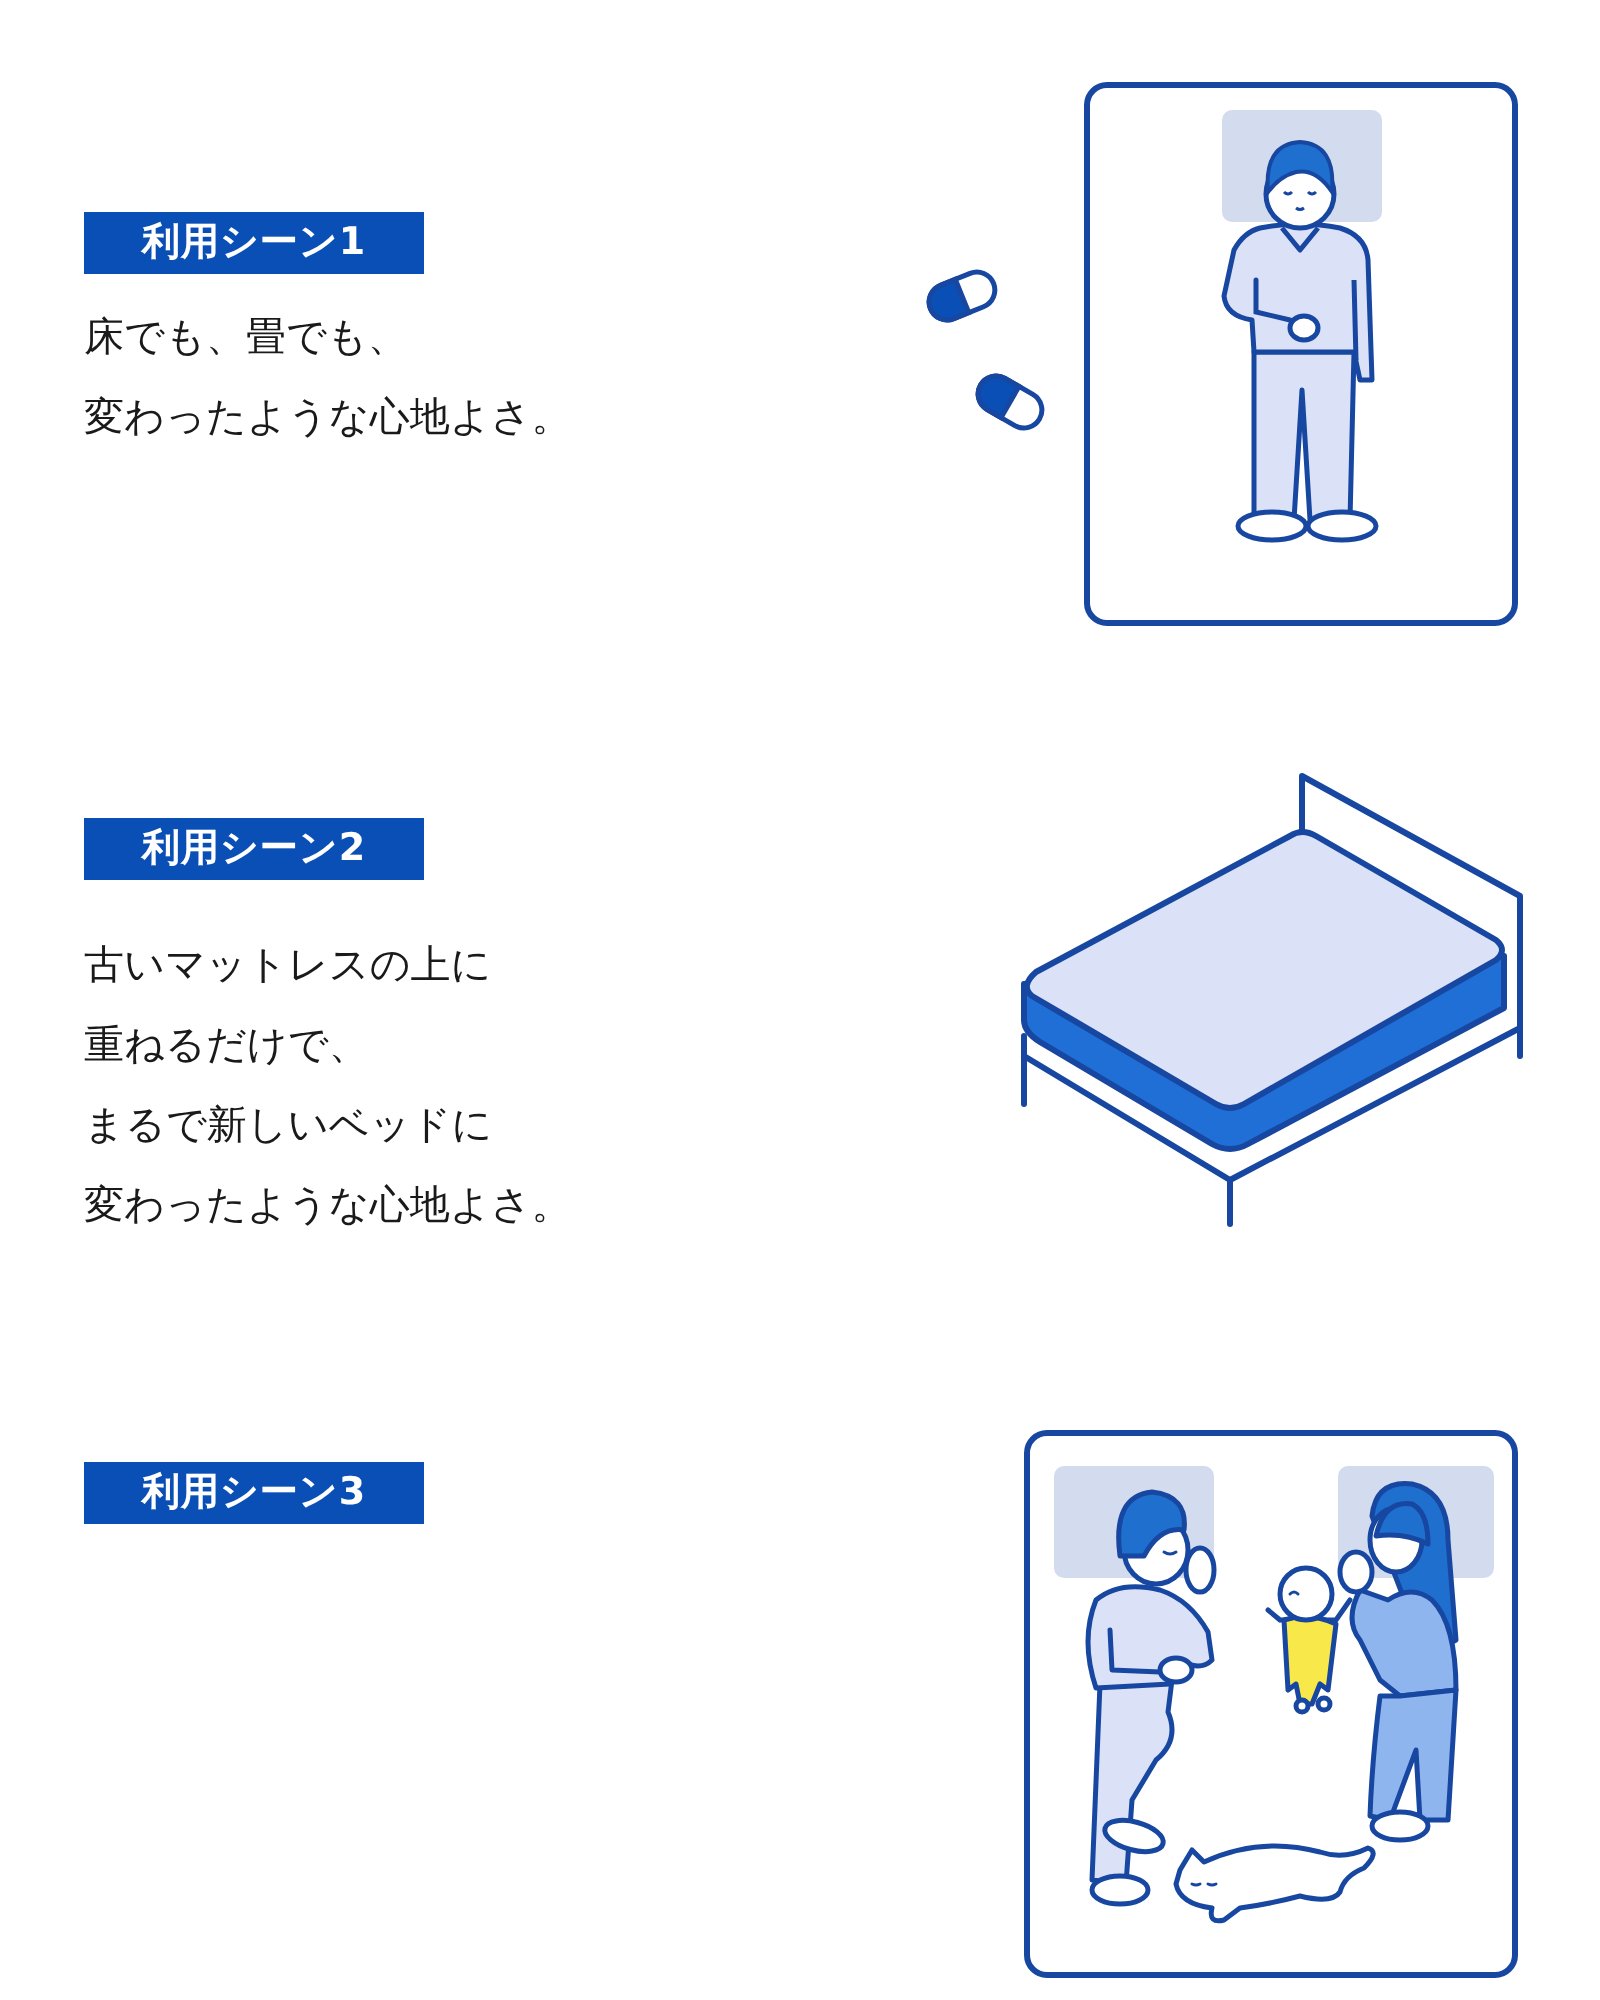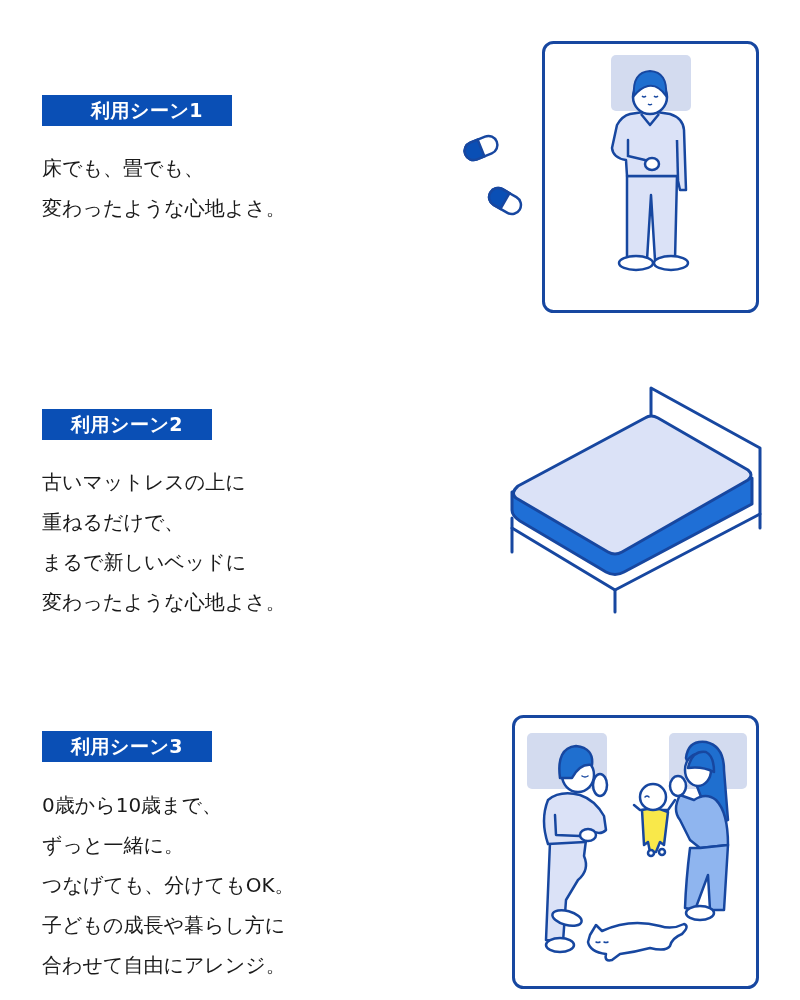--- a/index.html
+++ b/index.html
@@ -10,21 +10,21 @@
            background: #0a4fb5; color: #ffffff; font-weight: bold; font-size: 19px;
            line-height: 31px; text-align: center; letter-spacing: 0.5px; }
   .desc { position: absolute; left: 42px; font-size: 20px; line-height: 40px; margin: 0; }
   .desc span { display: block; white-space: nowrap; }
   svg.illus { position: absolute; left: 0; top: 0; }
 </style>
 </head>
 <body>
 
 <section class="scene" style="top:0;height:340px;">
-  <div class="badge" style="top:95px;padding-left:20px;">利用シーン1</div>
+  <div class="badge" style="top:106px;">利用シーン1</div>
   <p class="desc" style="top:148px;">
     <span>床でも、畳でも、</span>
     <span>変わったような心地よさ。</span>
   </p>
   <svg class="illus" width="800" height="340">
 
     <g transform="translate(481,148) rotate(-22)">
       <rect x="-17" y="-9" width="34" height="18" rx="9" fill="#ffffff" stroke="#1747a0" stroke-width="2.5"></rect>
       <path d="M0,-9 L-8,-9 A9,9 0 0 0 -8,9 L0,9 Z" fill="#0a4fb5" stroke="#1747a0" stroke-width="2.5"></path>
     </g>
@@ -73,27 +73,20 @@
 
       <path d="M512,492 L512,510 Q512,516 520,521 L606,572 Q615,577 624,572 L752,504 L752,478 Z" fill="#1f6fd6"></path>
 
       <path d="M518,486 L645,418 Q651,414 658,418 L748,470 Q754,475 748,480 L622,552 Q615,556 608,552 L516,498 Q510,493 518,486 Z" fill="#dbe2f7"></path>
     </g>
   </svg>
 </section>
 
 <section class="scene" style="top:700px;height:330px;">
   <div class="badge" style="top:31px;">利用シーン3</div>
-  <p class="desc" style="top:85px;">
-    <span>0歳から10歳まで、</span>
-    <span>ずっと一緒に。</span>
-    <span>つなげても、分けてもOK。</span>
-    <span>子どもの成長や暮らし方に</span>
-    <span>合わせて自由にアレンジ。</span>
-  </p>
   <svg class="illus" width="800" height="330">
     <g transform="translate(0,-670)" stroke="#1747a0" stroke-width="2.5" stroke-linejoin="round" stroke-linecap="round">
       <rect x="513.5" y="686.5" width="244" height="271" rx="10" fill="#ffffff" stroke-width="3"></rect>
       <rect x="527" y="703" width="80" height="56" rx="5" fill="#d3dbef" stroke="none"></rect>
       <rect x="669" y="703" width="78" height="56" rx="5" fill="#d3dbef" stroke="none"></rect>
 
       <g>
         <path d="M550,812 L546,910 L563,912 L566,870 L578,850 Q590,840 584,826 L586,810 Z" fill="#dbe2f7"></path>
         <ellipse cx="560" cy="915" rx="14" ry="7" fill="#ffffff"></ellipse>
         <ellipse cx="567" cy="888" rx="15" ry="7" fill="#ffffff" transform="rotate(15 567 888)"></ellipse>

